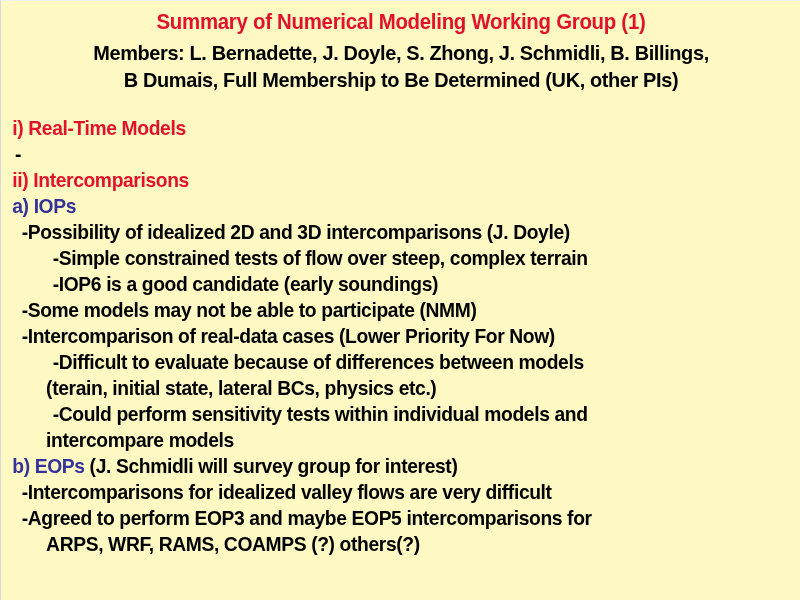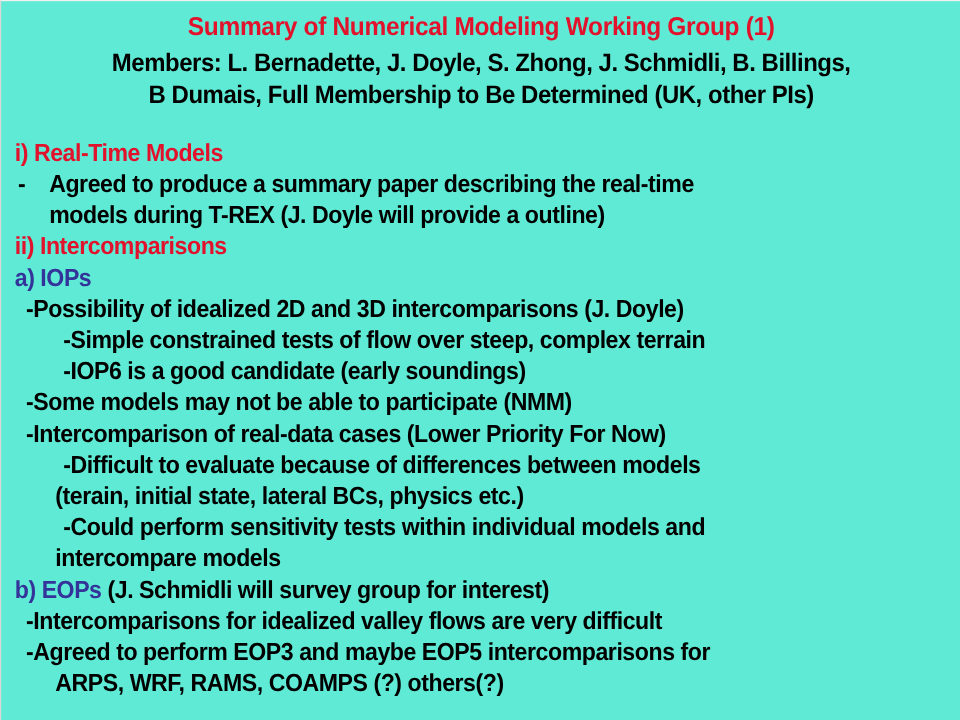--- a/index.html
+++ b/index.html
@@ -7,21 +7,21 @@
     padding: 0;
     background: #ffffff;
   }
   body {
     font-family: "Liberation Sans", "DejaVu Sans", sans-serif;
   }
   #slide {
     position: relative;
     width: 800px;
     height: 600px;
-    background: #5eead4;
+    background: #fef9c3;
     box-sizing: border-box;
     border-left: 1px solid #d8d8d8;
     border-top: 1px solid #f0f0f0;
     overflow: hidden;
   }
   .content {
     position: absolute;
     left: 0;
     top: 0;
     width: 800px;
@@ -102,24 +102,20 @@
     <div style="height:4px"></div>
     <div class="members">Members: L. Bernadette, J. Doyle, S. Zhong, J. Schmidli, B. Billings,</div>
     <div class="members">B Dumais, Full Membership to Be Determined (UK, other PIs)</div>
 
     <div class="spacer-lg"></div>
 
     <div class="line ind-0 red">i)   Real-Time Models</div>
 
     <div class="dashrow ind-dash">
       <span class="line dashmark">-</span>
-      <span>
-        <span class="line hang">Agreed to produce a summary paper describing the real-time</span>
-        <span class="line hang">models during T-REX (J. Doyle will provide a outline)</span>
-      </span>
     </div>
 
     <div class="line ind-0 red">ii) Intercomparisons</div>
 
     <div class="line ind-0 navy">a)  IOPs</div>
 
     <div class="line ind-1">-Possibility of idealized 2D and 3D intercomparisons (J. Doyle)</div>
     <div class="line ind-3">-Simple constrained tests of flow over steep, complex terrain</div>
     <div class="line ind-3">-IOP6 is a good candidate (early soundings)</div>
     <div class="line ind-1">-Some models may not be able to participate (NMM)</div>

